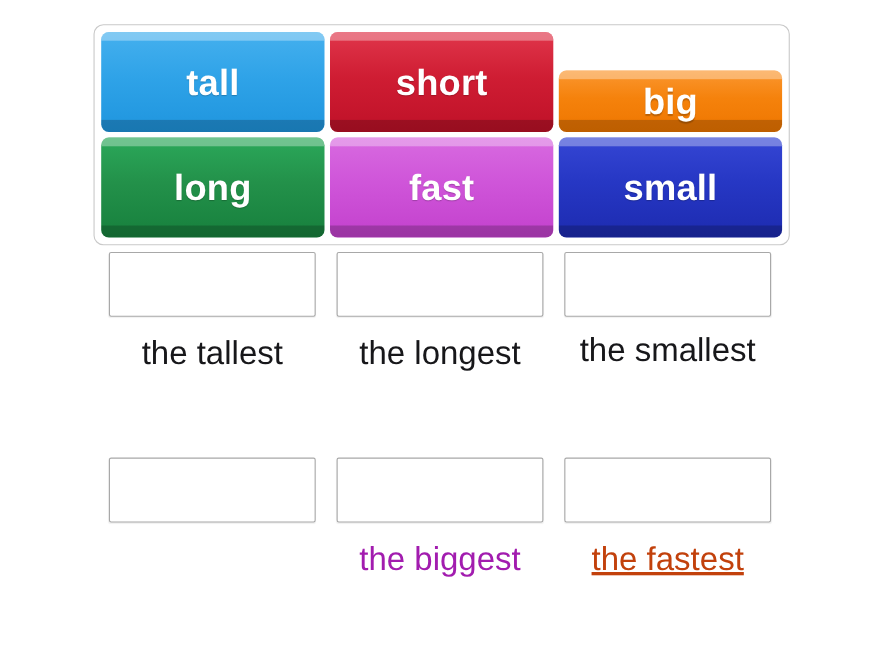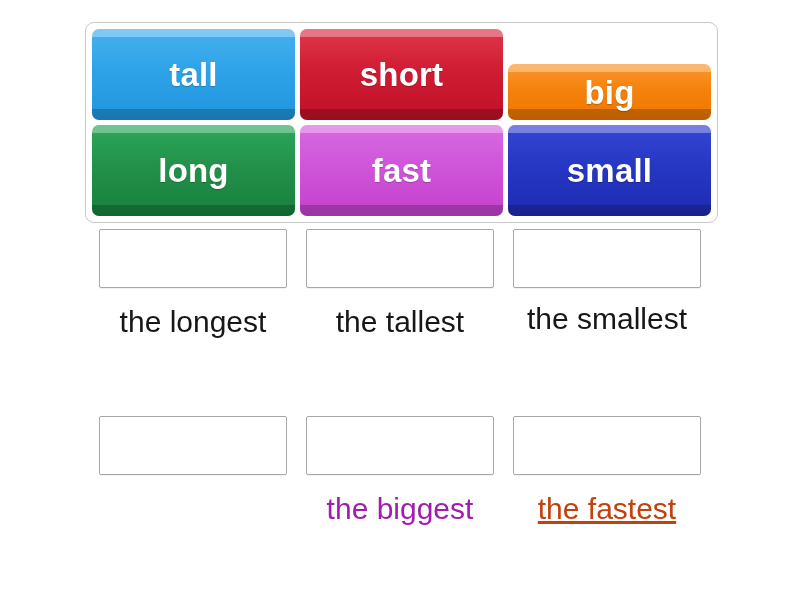--- a/index.html
+++ b/index.html
@@ -162,26 +162,26 @@
       </div>
 
     </div>
   </div>
 
   <div class="slot-area">
     <div class="slot-grid">
 
       <div class="slot-cell">
         <div class="dropzone" style="border-color: rgb(168, 168, 168);"></div>
+        <div class="slot-label" style="color: rgb(23, 23, 26);">the tallest</div>
+      </div>
+
+      <div class="slot-cell">
+        <div class="dropzone" style="border-color: rgb(168, 168, 168);"></div>
         <div class="slot-label" style="color: rgb(23, 23, 26);">the longest</div>
-      </div>
-
-      <div class="slot-cell">
-        <div class="dropzone" style="border-color: rgb(168, 168, 168);"></div>
-        <div class="slot-label" style="color: rgb(23, 23, 26);">the tallest</div>
       </div>
 
       <div class="slot-cell">
         <div class="dropzone" style="border-color: rgb(168, 168, 168);"></div>
         <div class="slot-label" style="color: rgb(23, 23, 26); margin-top: 10px;">the smallest</div>
       </div>
 
       <div class="slot-cell">
         <div class="dropzone" style="border-color: rgb(168, 168, 168);"></div>
       </div>

